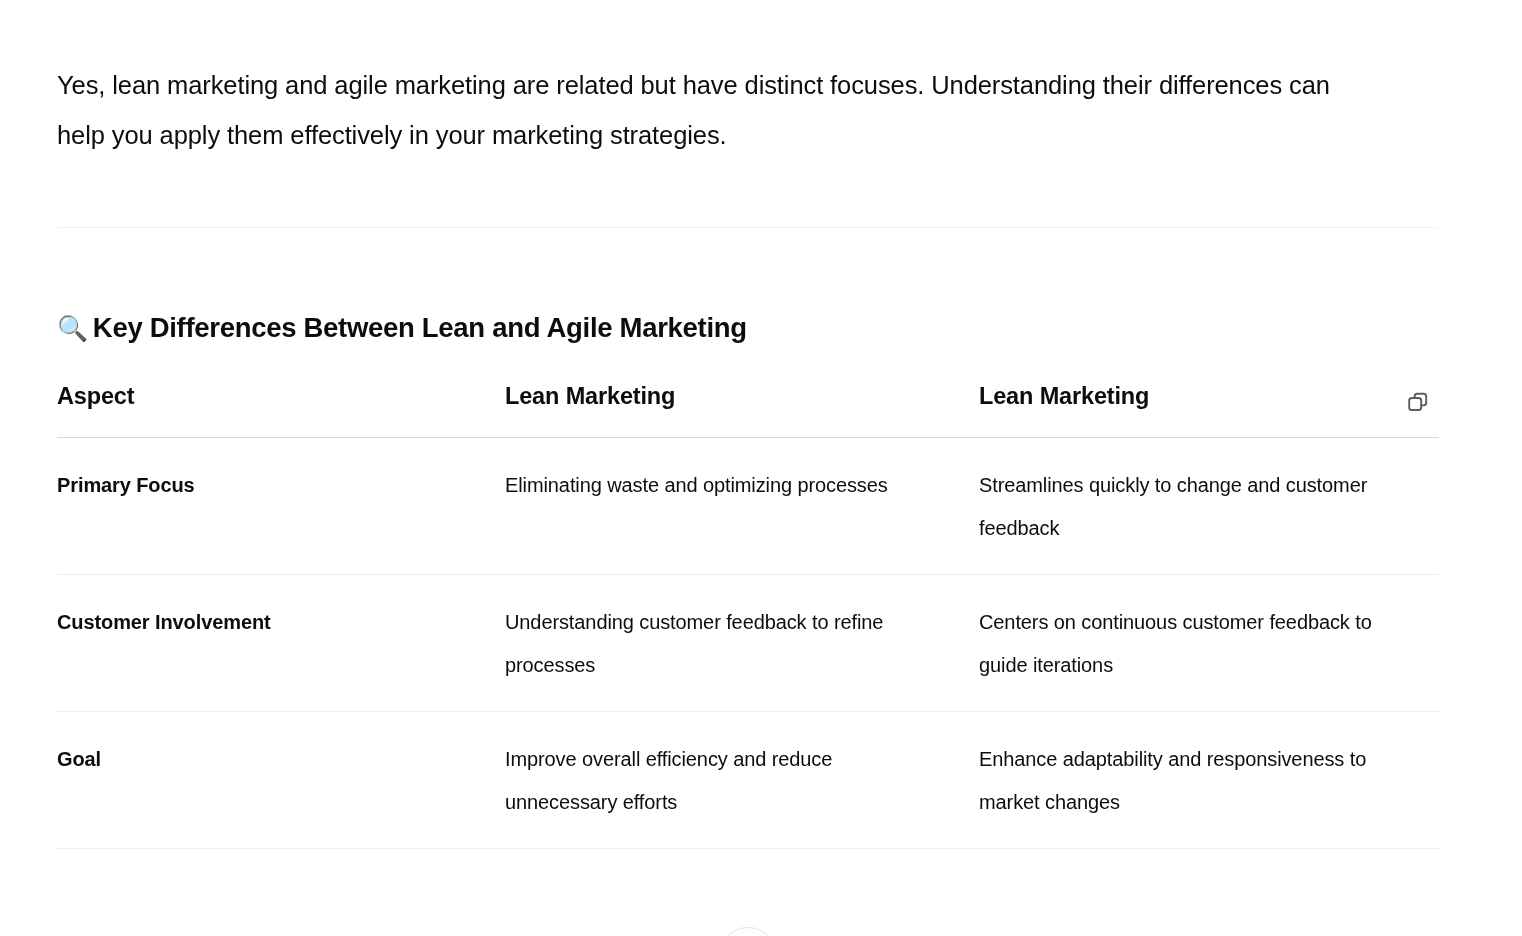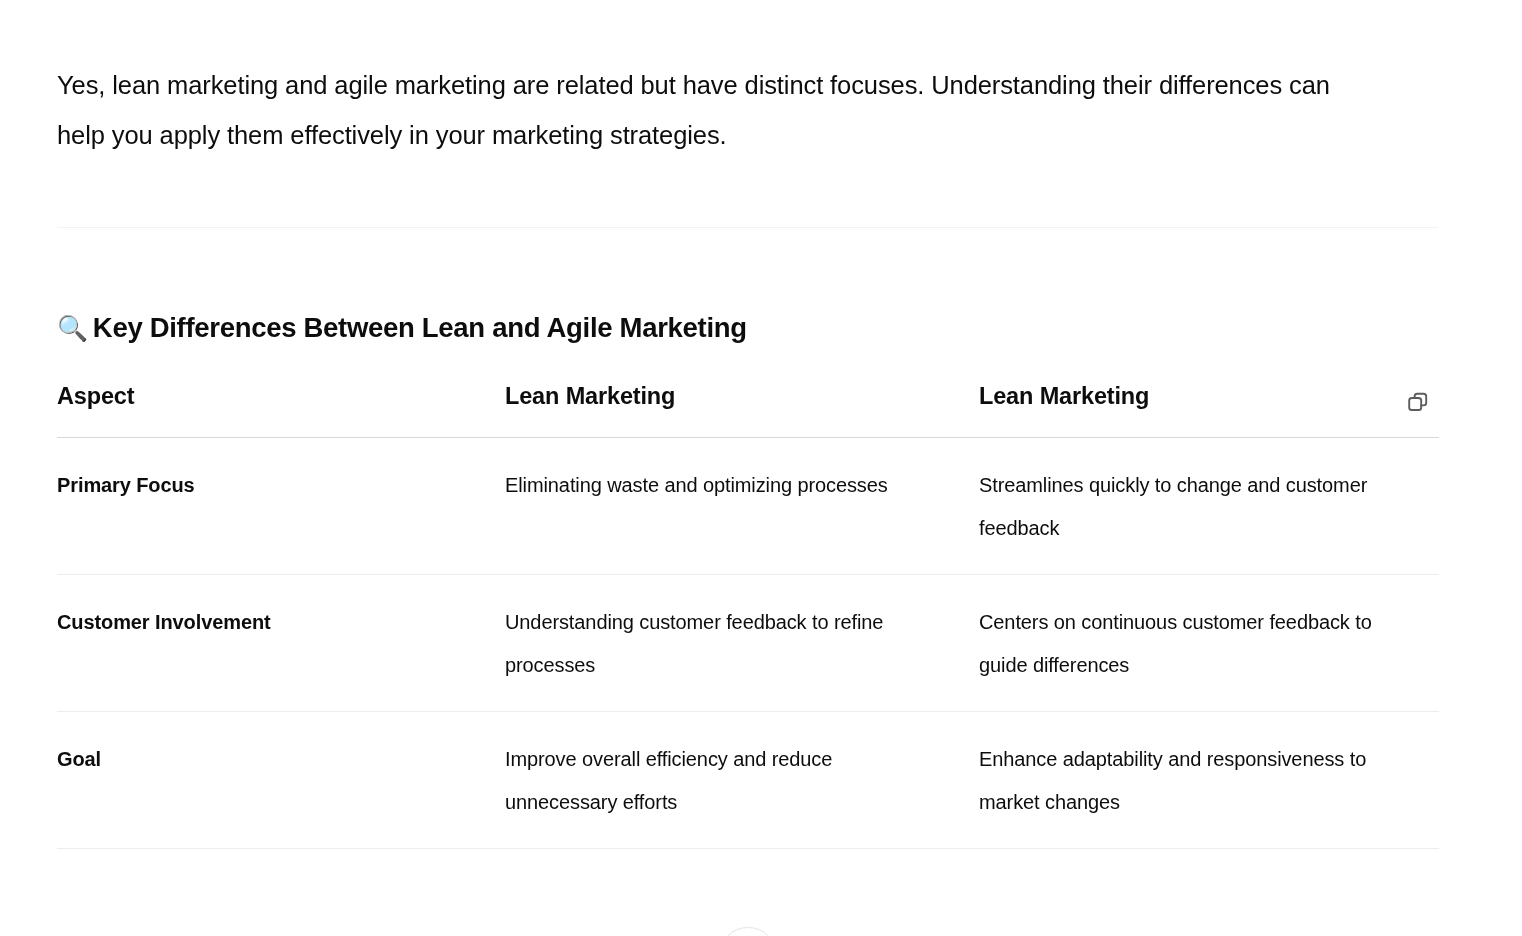--- a/index.html
+++ b/index.html
@@ -207,21 +207,21 @@
           </td>
         </tr>
         <tr>
           <td class="aspect">
             <span class="cell-text">Customer Involvement</span>
           </td>
           <td class="c-lean">
             <span class="cell-text">Understanding customer feedback to refine processes</span>
           </td>
           <td class="c-agile">
-            <span class="cell-text">Centers on continuous customer feedback to guide differences</span>
+            <span class="cell-text">Centers on continuous customer feedback to guide iterations</span>
           </td>
         </tr>
         <tr>
           <td class="aspect">
             <span class="cell-text">Goal</span>
           </td>
           <td class="c-lean">
             <span class="cell-text">Improve overall efficiency and reduce unnecessary efforts</span>
           </td>
           <td class="c-agile">

